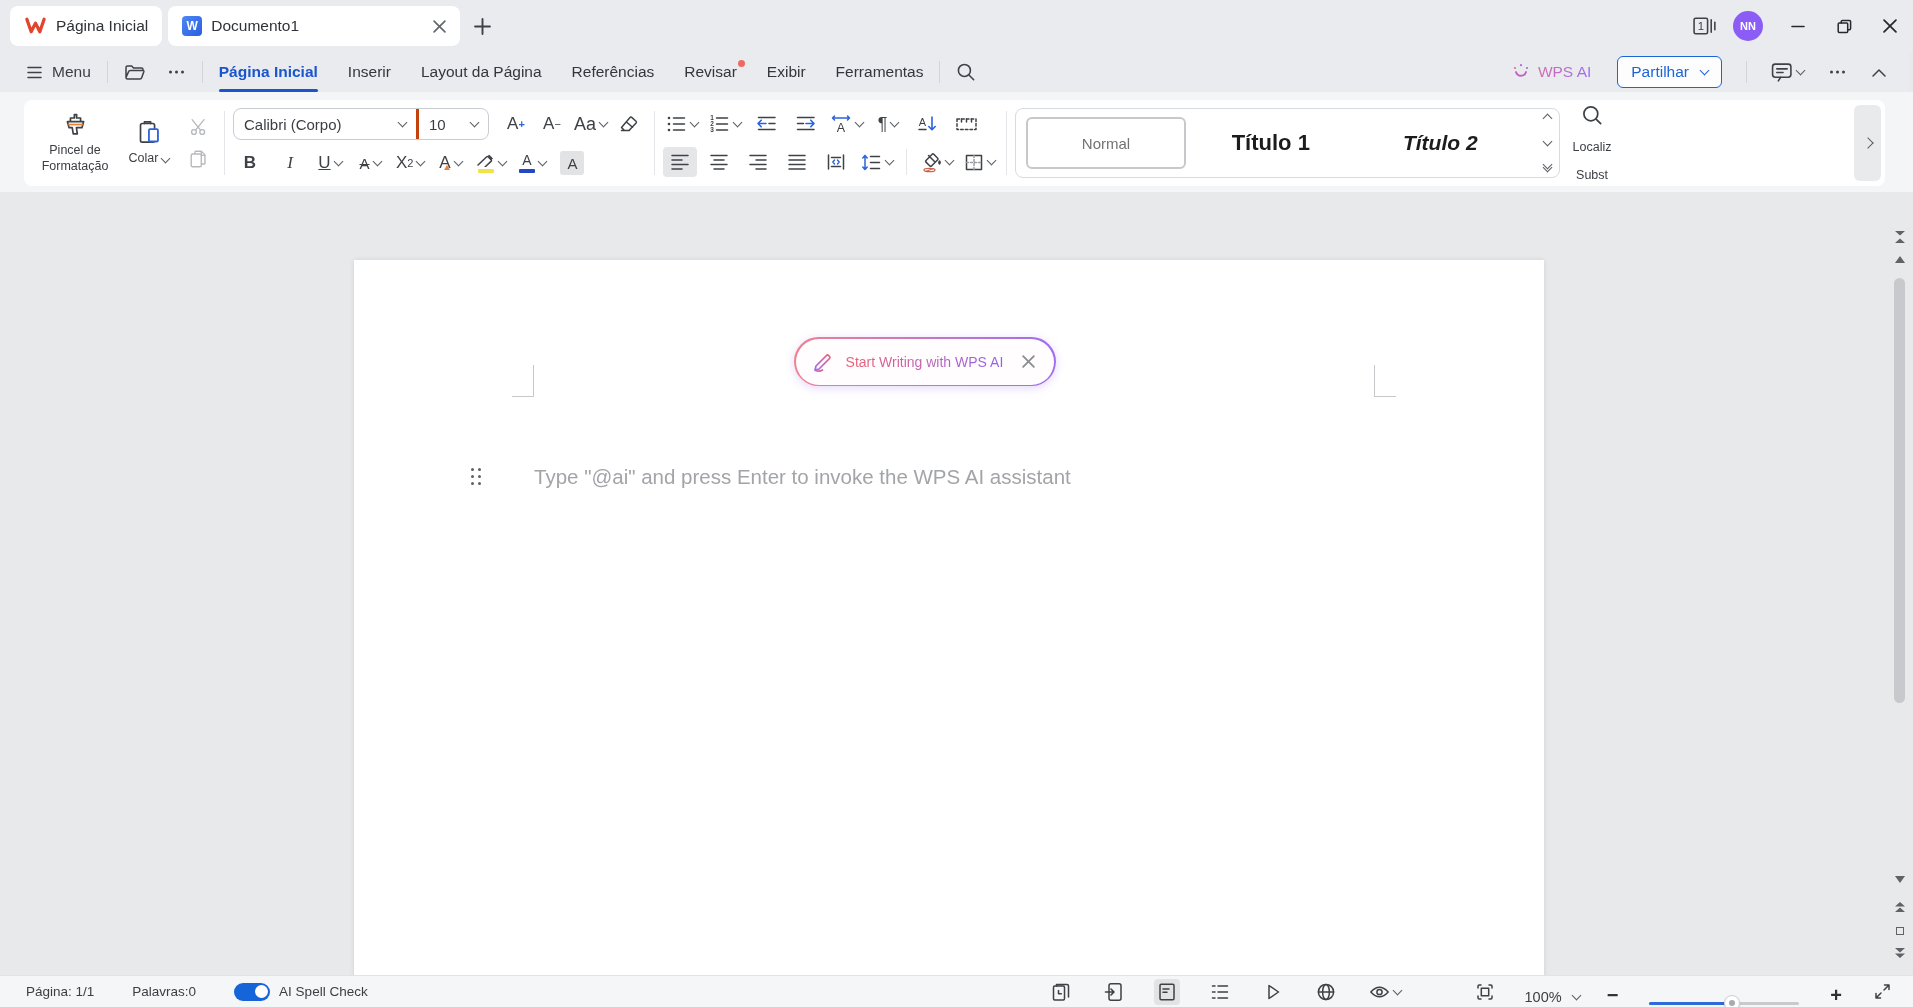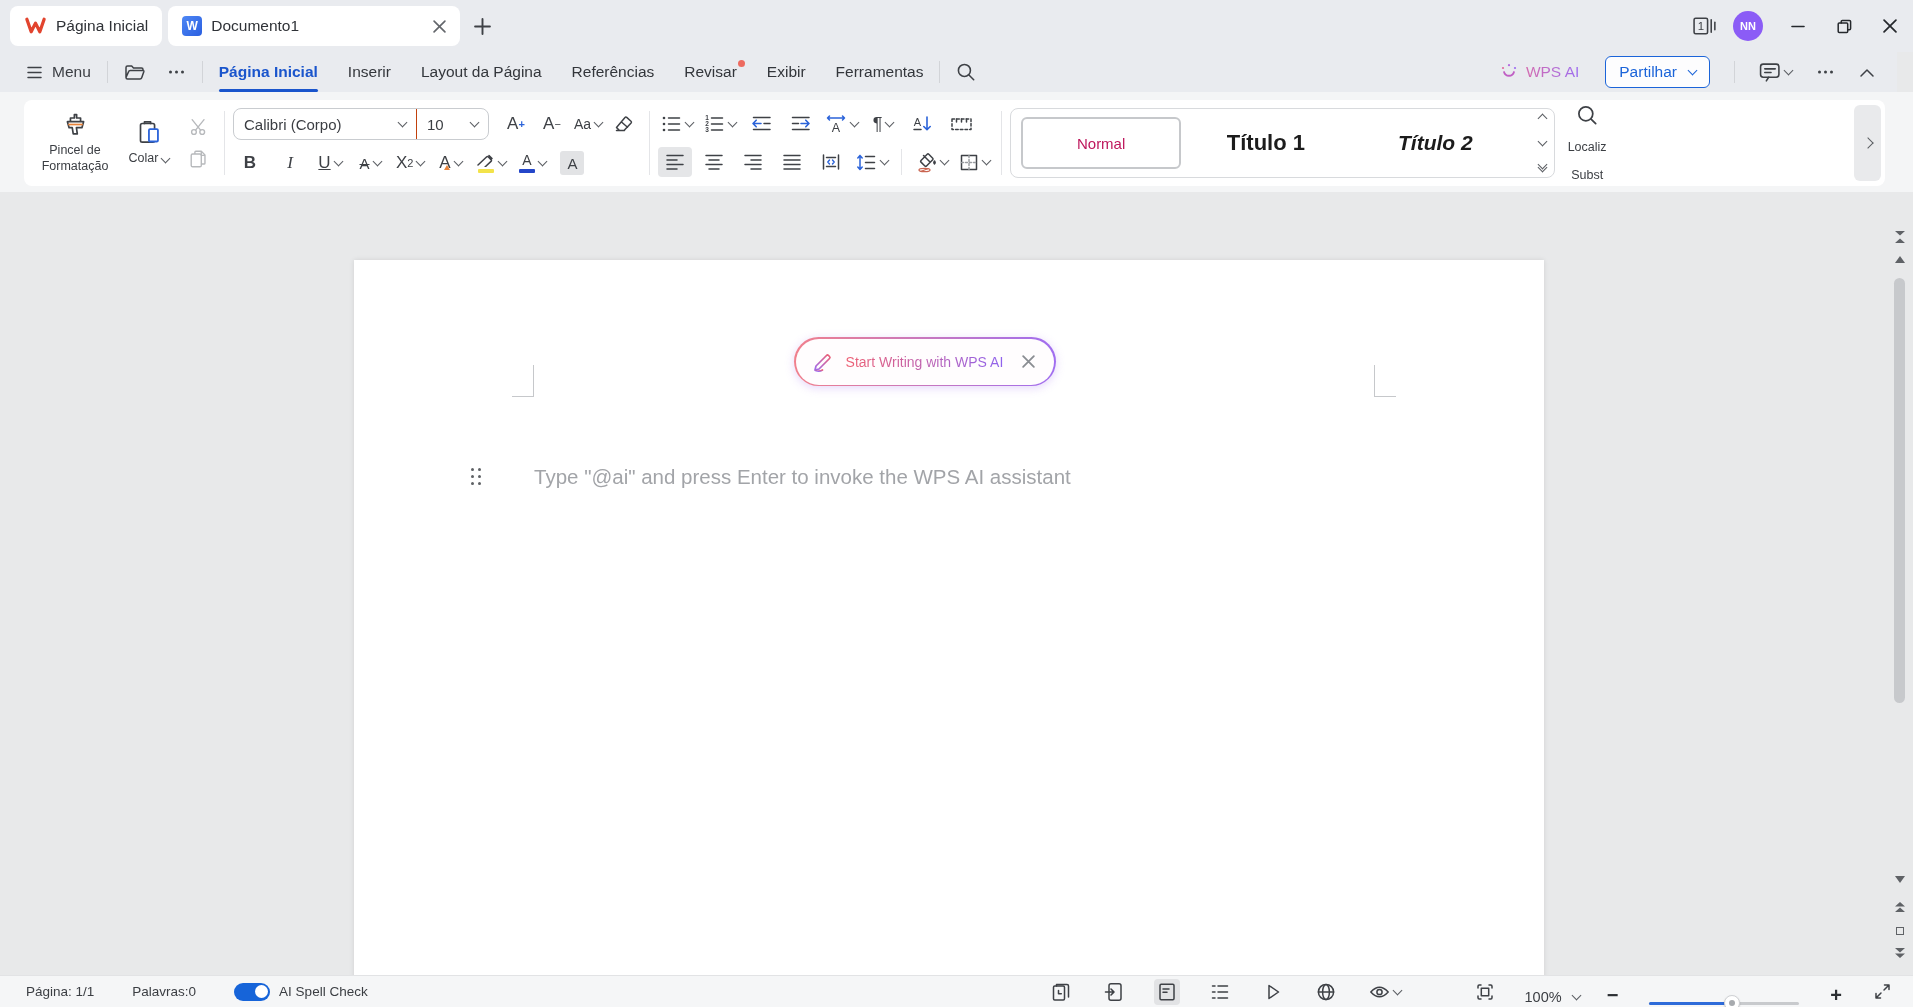--- a/index.html
+++ b/index.html
@@ -15,21 +15,21 @@
   .ttab { height:40px; background:#fff; border-radius:8px; display:flex; align-items:center; padding:0 14px; font-size:15.5px; color:#2f3237; gap:9px; }
   .ttab.doc { width:292px; margin-left:6px; }
   .doc-ic { width:20px; height:20px; border-radius:4px; background:linear-gradient(135deg,#4e87f5,#2a5fe0); color:#fff; font-size:12px; font-weight:bold; display:flex; align-items:center; justify-content:center; }
   .tclose { margin-left:auto; }
   .newtab { margin-left:14px; }
   .tb-right { margin-left:auto; display:flex; align-items:center; gap:0; }
   .avatar { width:30px; height:30px; border-radius:50%; background:#8b5cf6; color:#fff; font-size:11px; font-weight:bold; display:flex; align-items:center; justify-content:center; margin:0 12px 0 14px; }
   .winbtn { width:46px; height:36px; display:flex; align-items:center; justify-content:center; }
 
   
-  .menubar { position:absolute; top:52px; left:0; right:16px; height:40px; background:#e9ebef; display:flex; align-items:center; padding:0 22px 0 26px; }
+  .menubar { position:absolute; top:52px; left:0; right:4px; height:40px; background:#e9ebef; display:flex; align-items:center; padding:0 22px 0 26px; }
   .mb-div { width:1px; height:22px; background:#d2d4d8; margin:0 16px; }
   .menu-btn { display:flex; align-items:center; gap:9px; font-size:15.5px; }
   .mtabs { display:flex; align-items:center; gap:30px; height:100%; }
   .mtab { height:100%; display:flex; align-items:center; position:relative; font-size:15.5px; color:#33363b; cursor:default; }
   .mtab.active { color:#1a55cc; font-weight:bold; }
   .mtab.active::after { content:""; position:absolute; left:0; right:0; bottom:0; height:3px; border-radius:2px; background:#1a55cc; }
   .mtab .dot { position:absolute; top:8px; right:-8px; width:7px; height:7px; border-radius:50%; background:#ed6a5f; }
   .mb-right { margin-left:auto; display:flex; align-items:center; }
   .wpsai { display:flex; align-items:center; gap:7px; font-size:15.5px; background:linear-gradient(90deg,#ef6a8e,#9d6cf0); -webkit-background-clip:text; background-clip:text; color:#c867b8; -webkit-text-fill-color:transparent; }
   .share-btn { margin-left:26px; border:1px solid #1b64d9; color:#1b64d9; background:#fdfdfe; border-radius:6px; height:32px; padding:0 13px; display:flex; align-items:center; gap:8px; font-size:15.5px; }
@@ -41,32 +41,32 @@
   .rpanel { position:absolute; left:24px; right:28px; top:8px; height:86px; background:#fff; border-radius:8px; display:flex; align-items:center; padding:0 6px 0 10px; }
   .rg-div { width:1px; height:64px; background:#e4e5e8; margin:0 8px; flex:none; }
   .bigbtn { width:82px; height:78px; display:flex; flex-direction:column; align-items:center; justify-content:center; gap:5px; font-size:12.5px; line-height:1.25; text-align:center; border-radius:6px; flex:none; }
   .smallcol { display:flex; flex-direction:column; gap:10px; padding:0 6px; flex:none; }
   .fgroup { display:flex; flex-direction:column; gap:8px; flex:none; }
   .frow { display:flex; align-items:center; gap:2px; }
   .combo-group { border:1px solid #c9ccd0; border-radius:8px; height:32px; display:flex; align-items:center; overflow:hidden; background:#fff; }
   .combo { display:flex; align-items:center; font-size:15px; padding:0 10px; height:100%; gap:12px; }
   .combo .cv { margin-left:auto; }
   .combo.name { width:182px; }
-  .combo.size { width:72px; border-left:1px solid #c2410c; }
+  .combo.size { width:72px; border-left:3px solid #c2410c; }
   .tbtn { min-width:34px; height:30px; display:flex; align-items:center; justify-content:center; border-radius:4px; font-size:17px; color:#3e4146; padding:0 3px; }
   .tbtn.sel { background:#e5e6e8; }
   .glyph-stack { display:flex; flex-direction:column; align-items:center; line-height:1; }
   .bar-under { width:16px; height:4px; border-radius:1px; margin-top:2px; }
   .shade-box { width:24px; height:24px; background:#e2e3e5; display:flex; align-items:center; justify-content:center; font-size:15px; border-radius:3px; }
   sup.fsz { font-size:11px; line-height:0; }
   sup.fsz.blue { color:#2b63d9; font-weight:bold; }
 
   
   .stylesbox { width:545px; height:70px; border:1px solid #d8dadd; border-radius:8px; display:flex; align-items:center; padding:0 34px 0 10px; position:relative; flex:none; background:#fff; }
-  .stl-normal { width:160px; height:52px; border:2px solid #c6c8cb; border-radius:6px; display:flex; align-items:center; justify-content:center; font-size:15px; color:#be185d; }
+  .stl-normal { width:160px; height:52px; border:2px solid #c6c8cb; border-radius:6px; display:flex; align-items:center; justify-content:center; font-size:15px; color:#737373; }
   .stl-h1 { flex:1; text-align:center; font-size:22px; font-weight:bold; color:#1c1c1c; }
   .stl-h2 { flex:1; text-align:center; font-size:21px; font-weight:bold; font-style:italic; color:#1c1c1c; }
   .stl-rail { position:absolute; right:8px; top:6px; bottom:6px; display:flex; flex-direction:column; justify-content:space-between; align-items:center; }
   .stl-rail .cv { margin:0; }
   .dblcv { display:flex; flex-direction:column; gap:-2px; }
   .dblcv .cv { margin:-3px 0 0 0; }
 
   .findrep { width:64px; height:78px; display:flex; flex-direction:column; align-items:center; justify-content:center; gap:14px; font-size:12.5px; overflow:hidden; flex:none; white-space:nowrap; }
   .rexpand { position:absolute; right:4px; top:5px; width:27px; height:76px; background:#e9eaec; border-radius:6px; display:flex; align-items:center; justify-content:center; }
   .rexpand .cv { transform:rotate(-45deg); margin:0; width:8px; height:8px; }
@@ -298,21 +298,21 @@
           </div>
         </div>
         <div class="tbtn" style="margin-left:8px">
             <span>A</span>
             <sup class="fsz blue">+</sup>
           </div>
         <div class="tbtn">
             <span>A</span>
             <sup class="fsz">−</sup>
           </div>
-        <div class="tbtn" style="font-size:14px">
+        <div class="tbtn" style="font-size:18px">
             <span>Aa</span>
             <i class="cv"></i>
           </div>
         <div class="tbtn">
           <svg width="22" height="22" viewBox="0 0 22 22">
               <path class="ic" d="M3.5 14.5 L12 4.5 q0.8-0.9 1.7-0.1 l4.3 3.8 q0.9 0.8 0.1 1.7 L11 17.5 H6.5 z M8.5 9 l6 5.2 M3.5 17.5 h8"></path>
             </svg>
         </div>
       </div>
       <div class="frow" style="gap:6px">

